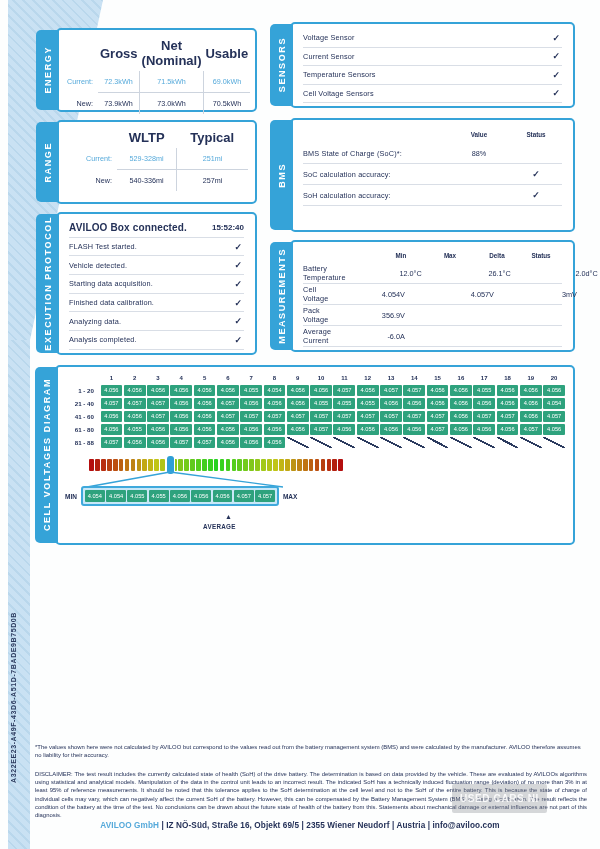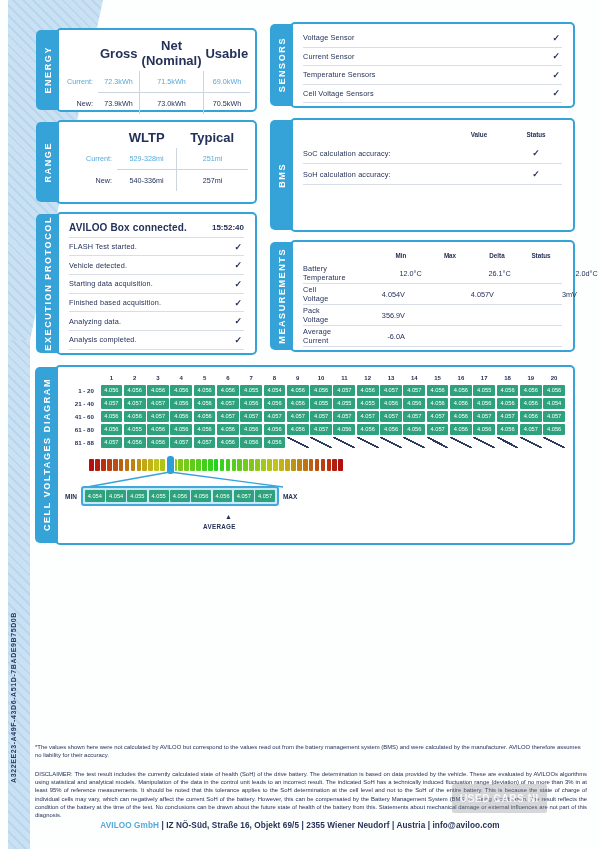--- a/index.html
+++ b/index.html
@@ -182,21 +182,21 @@
         </div>
         <div class="lrow">
           <span class="lbl">Vehicle detected.</span>
           <span class="check">✓</span>
         </div>
         <div class="lrow">
           <span class="lbl">Starting data acquisition.</span>
           <span class="check">✓</span>
         </div>
         <div class="lrow">
-          <span class="lbl">Finished based acquisition.</span>
+          <span class="lbl">Finished data calibration.</span>
           <span class="check">✓</span>
         </div>
         <div class="lrow">
           <span class="lbl">Analyzing data.</span>
           <span class="check">✓</span>
         </div>
         <div class="lrow">
           <span class="lbl">Analysis completed.</span>
           <span class="check">✓</span>
         </div>
@@ -231,20 +231,25 @@
     <div class="tab">
         <span>BMS</span>
       </div>
     <div class="rows">
       <div class="ghead">
         <span></span>
         <span>Value</span>
         <span>Status</span>
       </div>
       <div id="bms-rows">
+          <div class="brow">
+            <span class="lbl">BMS State of Charge (SoC)*:</span>
+            <span class="bval">88%</span>
+            <span class="bval"></span>
+          </div>
           <div class="brow">
             <span class="lbl">SoC calculation accuracy:</span>
             <span class="bval"></span>
             <span class="check">✓</span>
           </div>
           <div class="brow">
             <span class="lbl">SoH calculation accuracy:</span>
             <span class="bval"></span>
             <span class="check">✓</span>
           </div>

